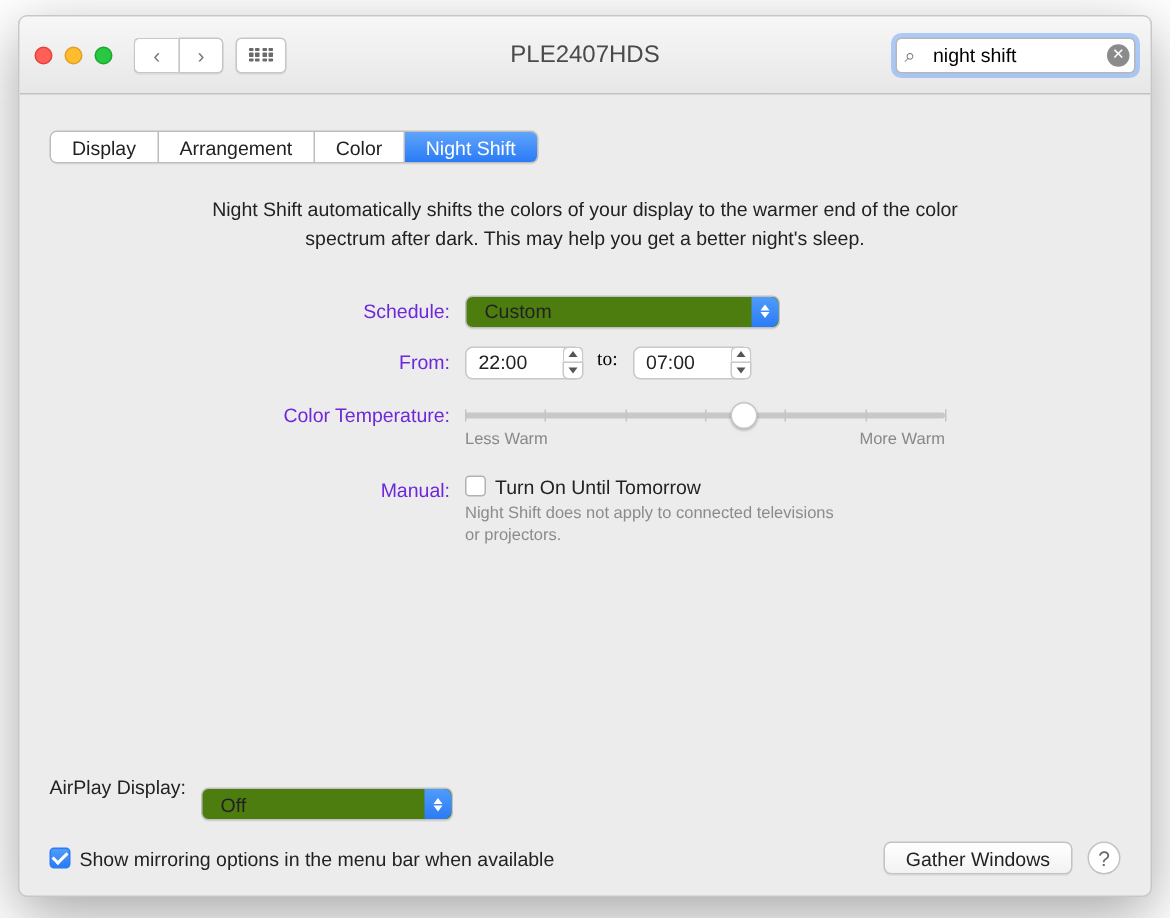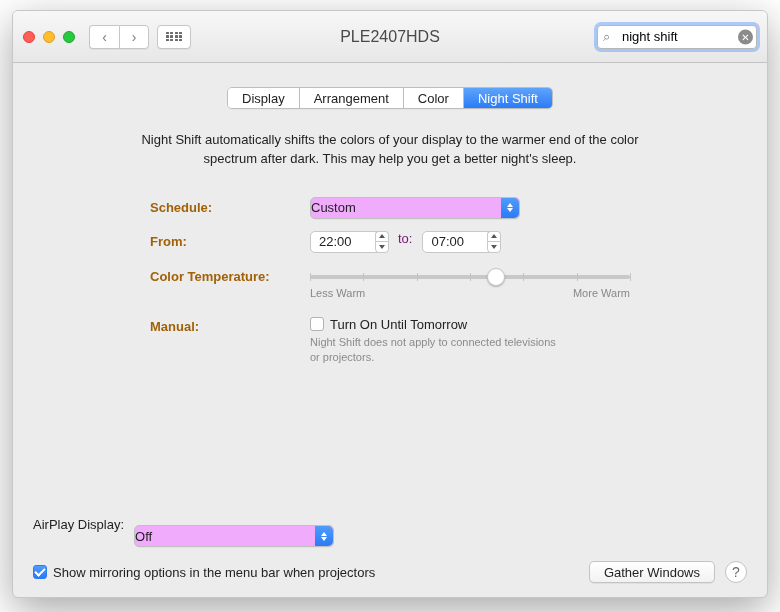--- a/index.html
+++ b/index.html
@@ -77,21 +77,21 @@
   }
   .search .clear {
     position:absolute; right:4px; top:50%; transform:translateY(-50%);
     width:15px; height:15px; border-radius:50%;
     background:#8b8b8b; color:#fff; font-size:10px; line-height:15px;
     text-align:center;
   }
   
   .body { flex:1; display:flex; flex-direction:column; padding:24px 20px 14px 20px; }
   
-  .tabs { display:flex; justify-content:center; margin-bottom:22px; }
+  .tabs { display:flex; margin-bottom:22px; }
   .seg { height:22px; display:flex; border:1px solid #bdbdbd; border-radius:5px; overflow:hidden; box-shadow:0 1px 0 rgba(0,0,0,0.03); }
   .seg .tab {
     background:#fff; padding:0 14px;
     display:flex; align-items:center; font-size:13px;
     border-right:1px solid #bdbdbd; color:#222;
   }
   .seg .tab:last-child{ border-right:none; }
   .seg .tab.active {
     background: linear-gradient(#5fa4fb,#2a7bf6);
     color:#fff;
@@ -100,25 +100,25 @@
   .desc { text-align:center; color:#222; margin:0 auto 28px auto; max-width:540px; line-height:1.45; }
   
   .rows { width:480px; margin:0 auto; }
   .row {
     display:grid;
     grid-template-columns: 150px 1fr;
     column-gap: 10px;
     align-items:center;
     margin-bottom:12px;
   }
-  .row .lbl { text-align:left; color:#a16207;font-weight:bold; }
+  .row .lbl { text-align:right; color:#6d28d9; }
   .popup {
     height:22px; width:210px; position:relative;
-    background:#f0abfc; border:1px solid #c0c0c0; border-radius:5px;
-    display:flex; align-items:center; padding:0 22px 0 0;
+    background:#4d7c0f; border:1px solid #c0c0c0; border-radius:5px;
+    display:flex; align-items:center; padding:0 22px 0 12px;
     box-shadow: 0 1px 0 rgba(0,0,0,0.04);
   }
   .popup.small { width:200px; }
   .popup .arrows {
     position:absolute; right:0; top:0; bottom:0; width:18px;
     background: linear-gradient(#4f9cfb,#2a7bf6);
     border-radius:0 5px 5px 0;
     display:flex; flex-direction:column; align-items:center; justify-content:center;
     gap:0;
   }
@@ -143,21 +143,21 @@
     flex:1; background:#fff; border:1px solid #c8c8c8;
     display:flex; align-items:center; justify-content:center;
   }
   .stepper .sb:first-child{ border-radius:4px 4px 0 0; border-bottom:none; }
   .stepper .sb:last-child{ border-radius:0 0 4px 4px; }
   .stepper .sb .t {
     width:0;height:0;border-left:3px solid transparent;border-right:3px solid transparent;
   }
   .stepper .sb.up .t{ border-bottom:4px solid #555; }
   .stepper .sb.down .t{ border-top:4px solid #555; }
-  .to-lbl { color:#701a75; }
+  .to-lbl { color:#000000;font-family:Liberation Serif, serif; }
   .manual-col { display:flex; flex-direction:column; gap:3px; }
   .chk-wrap { display:flex; align-items:center; gap:6px; }
   .chk {
     width:14px; height:14px; border:1px solid #b2b2b2; border-radius:3px;
     background:#fff;
   }
   .chk.checked {
     background: linear-gradient(#4f9cfb,#2a7bf6); border-color:#2a7bf6;
     position:relative;
   }
@@ -189,21 +189,21 @@
     font-size:11px; color:#888;
   }
   
   .spacer { flex:1; }
   .bottom {
     border-top:none;
     display:flex; flex-direction:column; gap:14px;
     padding-top:6px;
   }
   .airplay-row { display:flex; align-items:center; gap:10px; }
-  .airplay-row .popup { width:200px;margin-top:23px; }
+  .airplay-row .popup { width:168px;margin-top:23px; }
   .opt-row { display:flex; align-items:center; }
   .push-btn {
     height:22px; padding:0 14px;
     background: linear-gradient(#fff,#f2f2f2);
     border:1px solid #c3c3c3; border-radius:5px;
     font-size:13px; color:#222;
     box-shadow: 0 1px 0 rgba(0,0,0,0.05);
   }
   .help {
     width:22px; height:22px; border:1px solid #c3c3c3; border-radius:50%;
@@ -351,21 +351,21 @@
           <span>Off</span>
           <span class="arrows">
                 <span class="up"></span>
                 <span class="down"></span>
               </span>
         </div>
       </div>
       <div class="opt-row">
         <div class="chk-wrap">
           <span class="chk checked"></span>
-          <span>Show mirroring options in the menu bar when projectors</span>
+          <span>Show mirroring options in the menu bar when available</span>
         </div>
         <div style="margin-left:auto; display:flex; align-items:center">
           <button class="push-btn">Gather Windows</button>
           <div class="help">?</div>
         </div>
       </div>
     </div>
 
   </div>
 </div>

